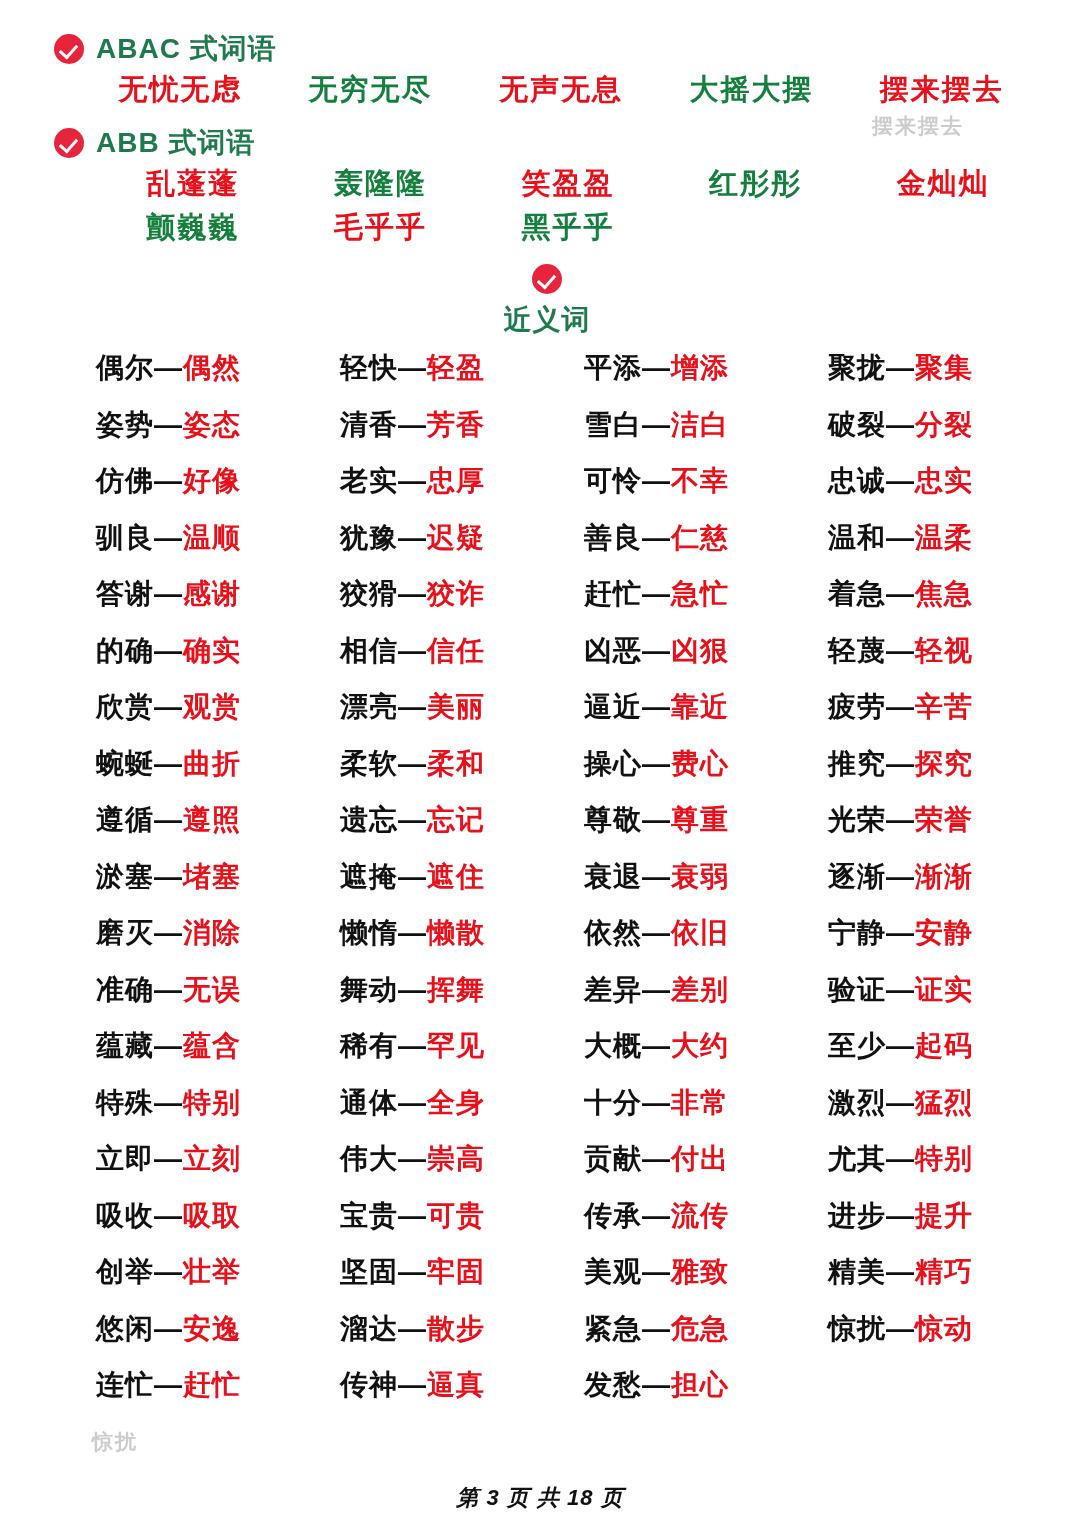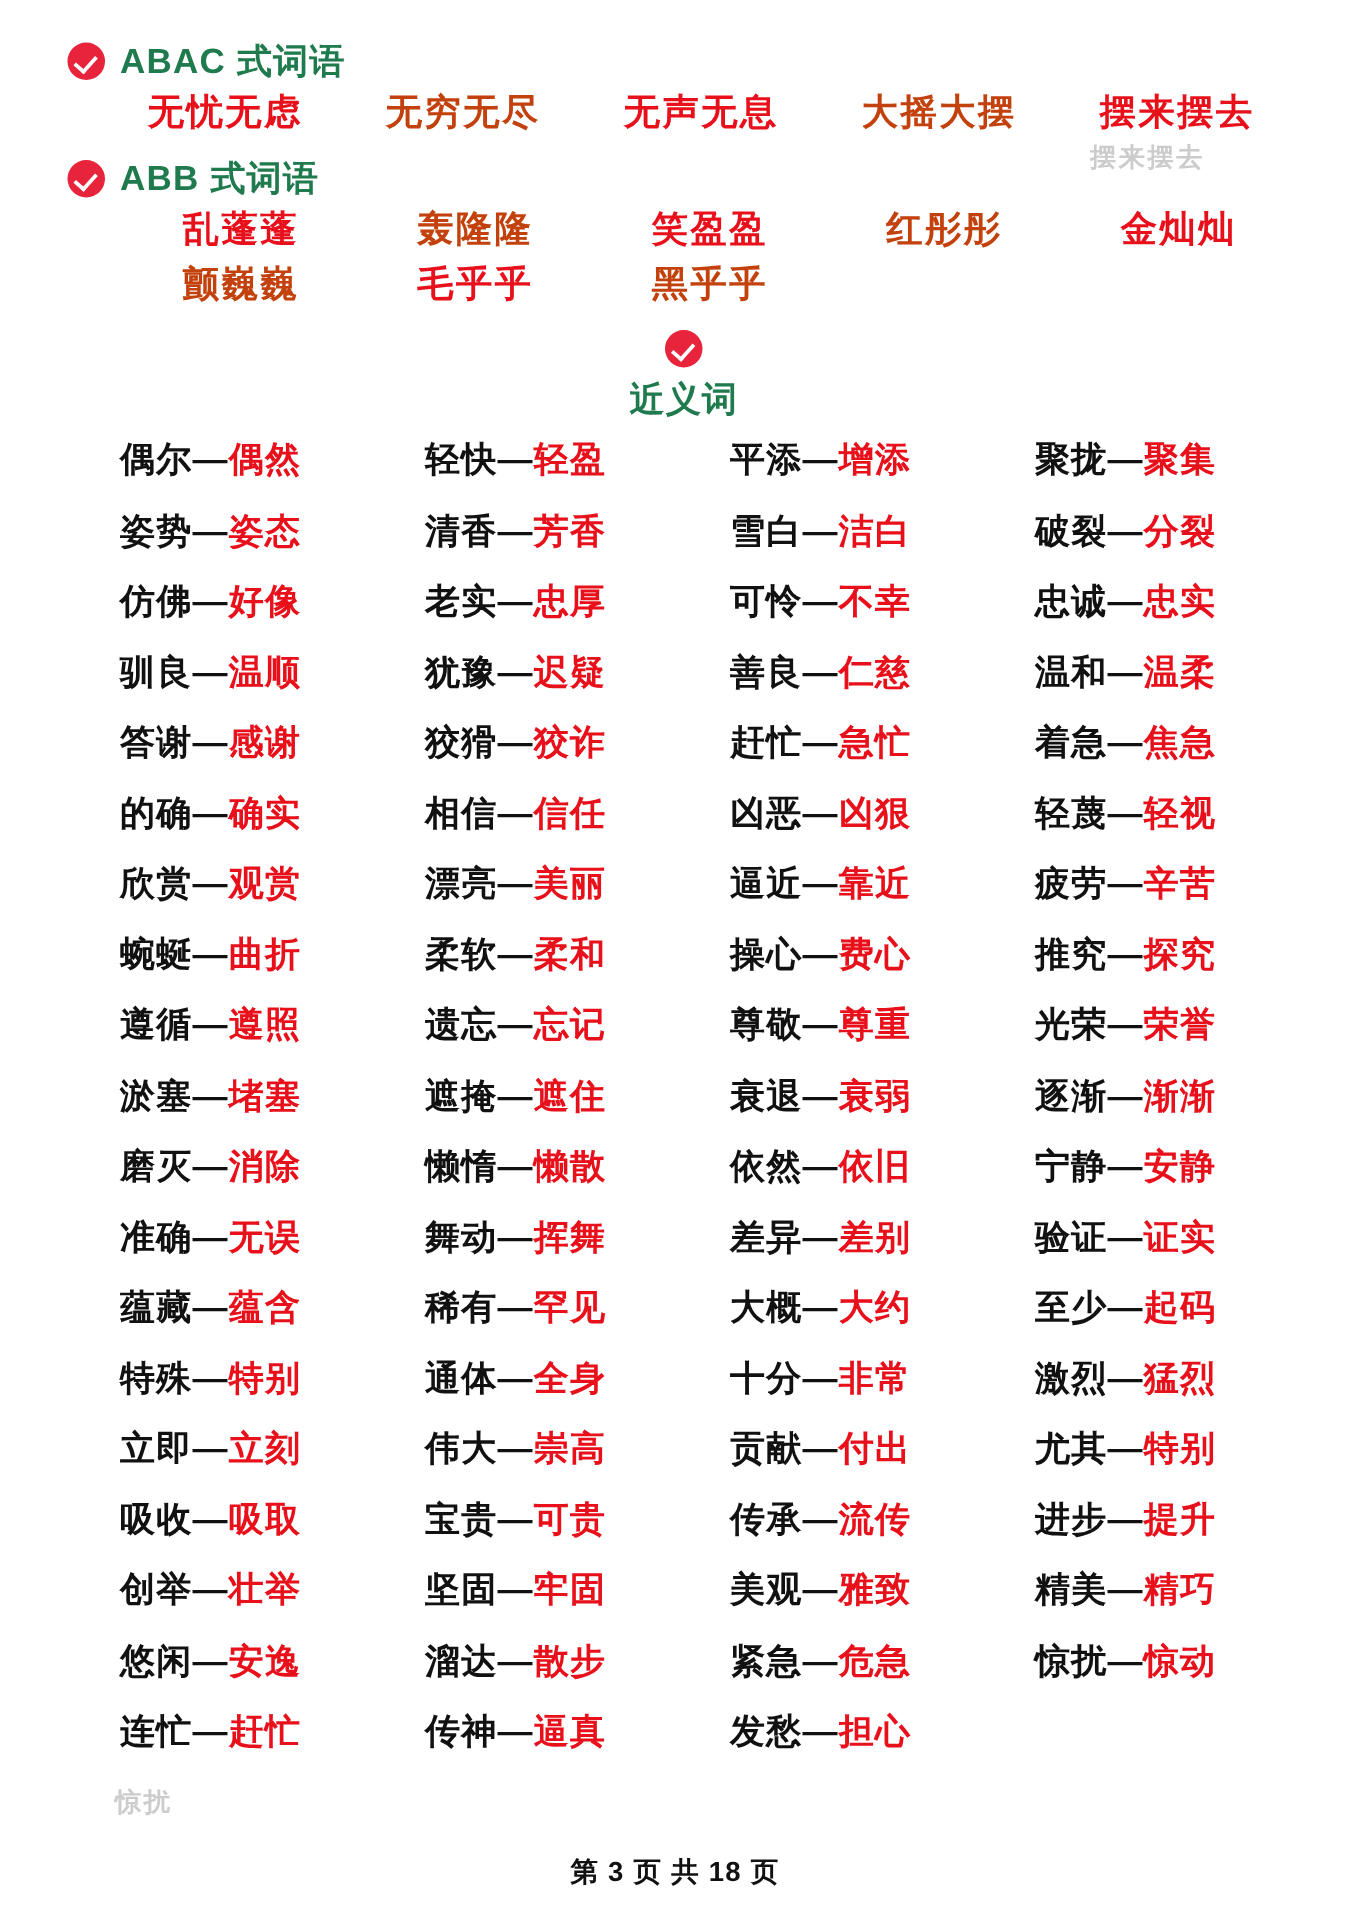--- a/index.html
+++ b/index.html
@@ -71,21 +71,21 @@
     font-size: 29px;
     letter-spacing: 2px;
     text-align: center;
   }
   .abac-row { padding-left: 48px; }
   .abac-row .cell { width: 196px; margin-right: 6px; }
   .abb-row  { padding-left: 62px; }
   .abb-row .cell { width: 196px; margin-right: 6px; font-family: Liberation Serif, serif; }
 
   .red   { color: #e8101a; }
-  .black { color: #c2410c; }
+  .black { color: #15803d; }
 
   
   .syn-grid {
     margin-top: 6px;
     padding-left: 56px;
     display: grid;
     grid-template-columns: repeat(4, 244px);
     row-gap: 0px;
   }
   .syn-item {
@@ -105,20 +105,21 @@
     position: absolute;
     left: 0;
     right: 0;
     bottom: 14px;
     text-align: center;
     font-family: "Liberation Sans", sans-serif;
     font-weight: bold;
     font-size: 22px;
     color: #111111;
     letter-spacing: 1px;
+    font-style: italic;
   }
 
   
   .watermark {
     position: absolute;
     font-family: "Liberation Sans", sans-serif;
     font-weight: bold;
     font-size: 21px;
     color: rgba(120, 120, 120, 0.38);
     letter-spacing: 2px;

